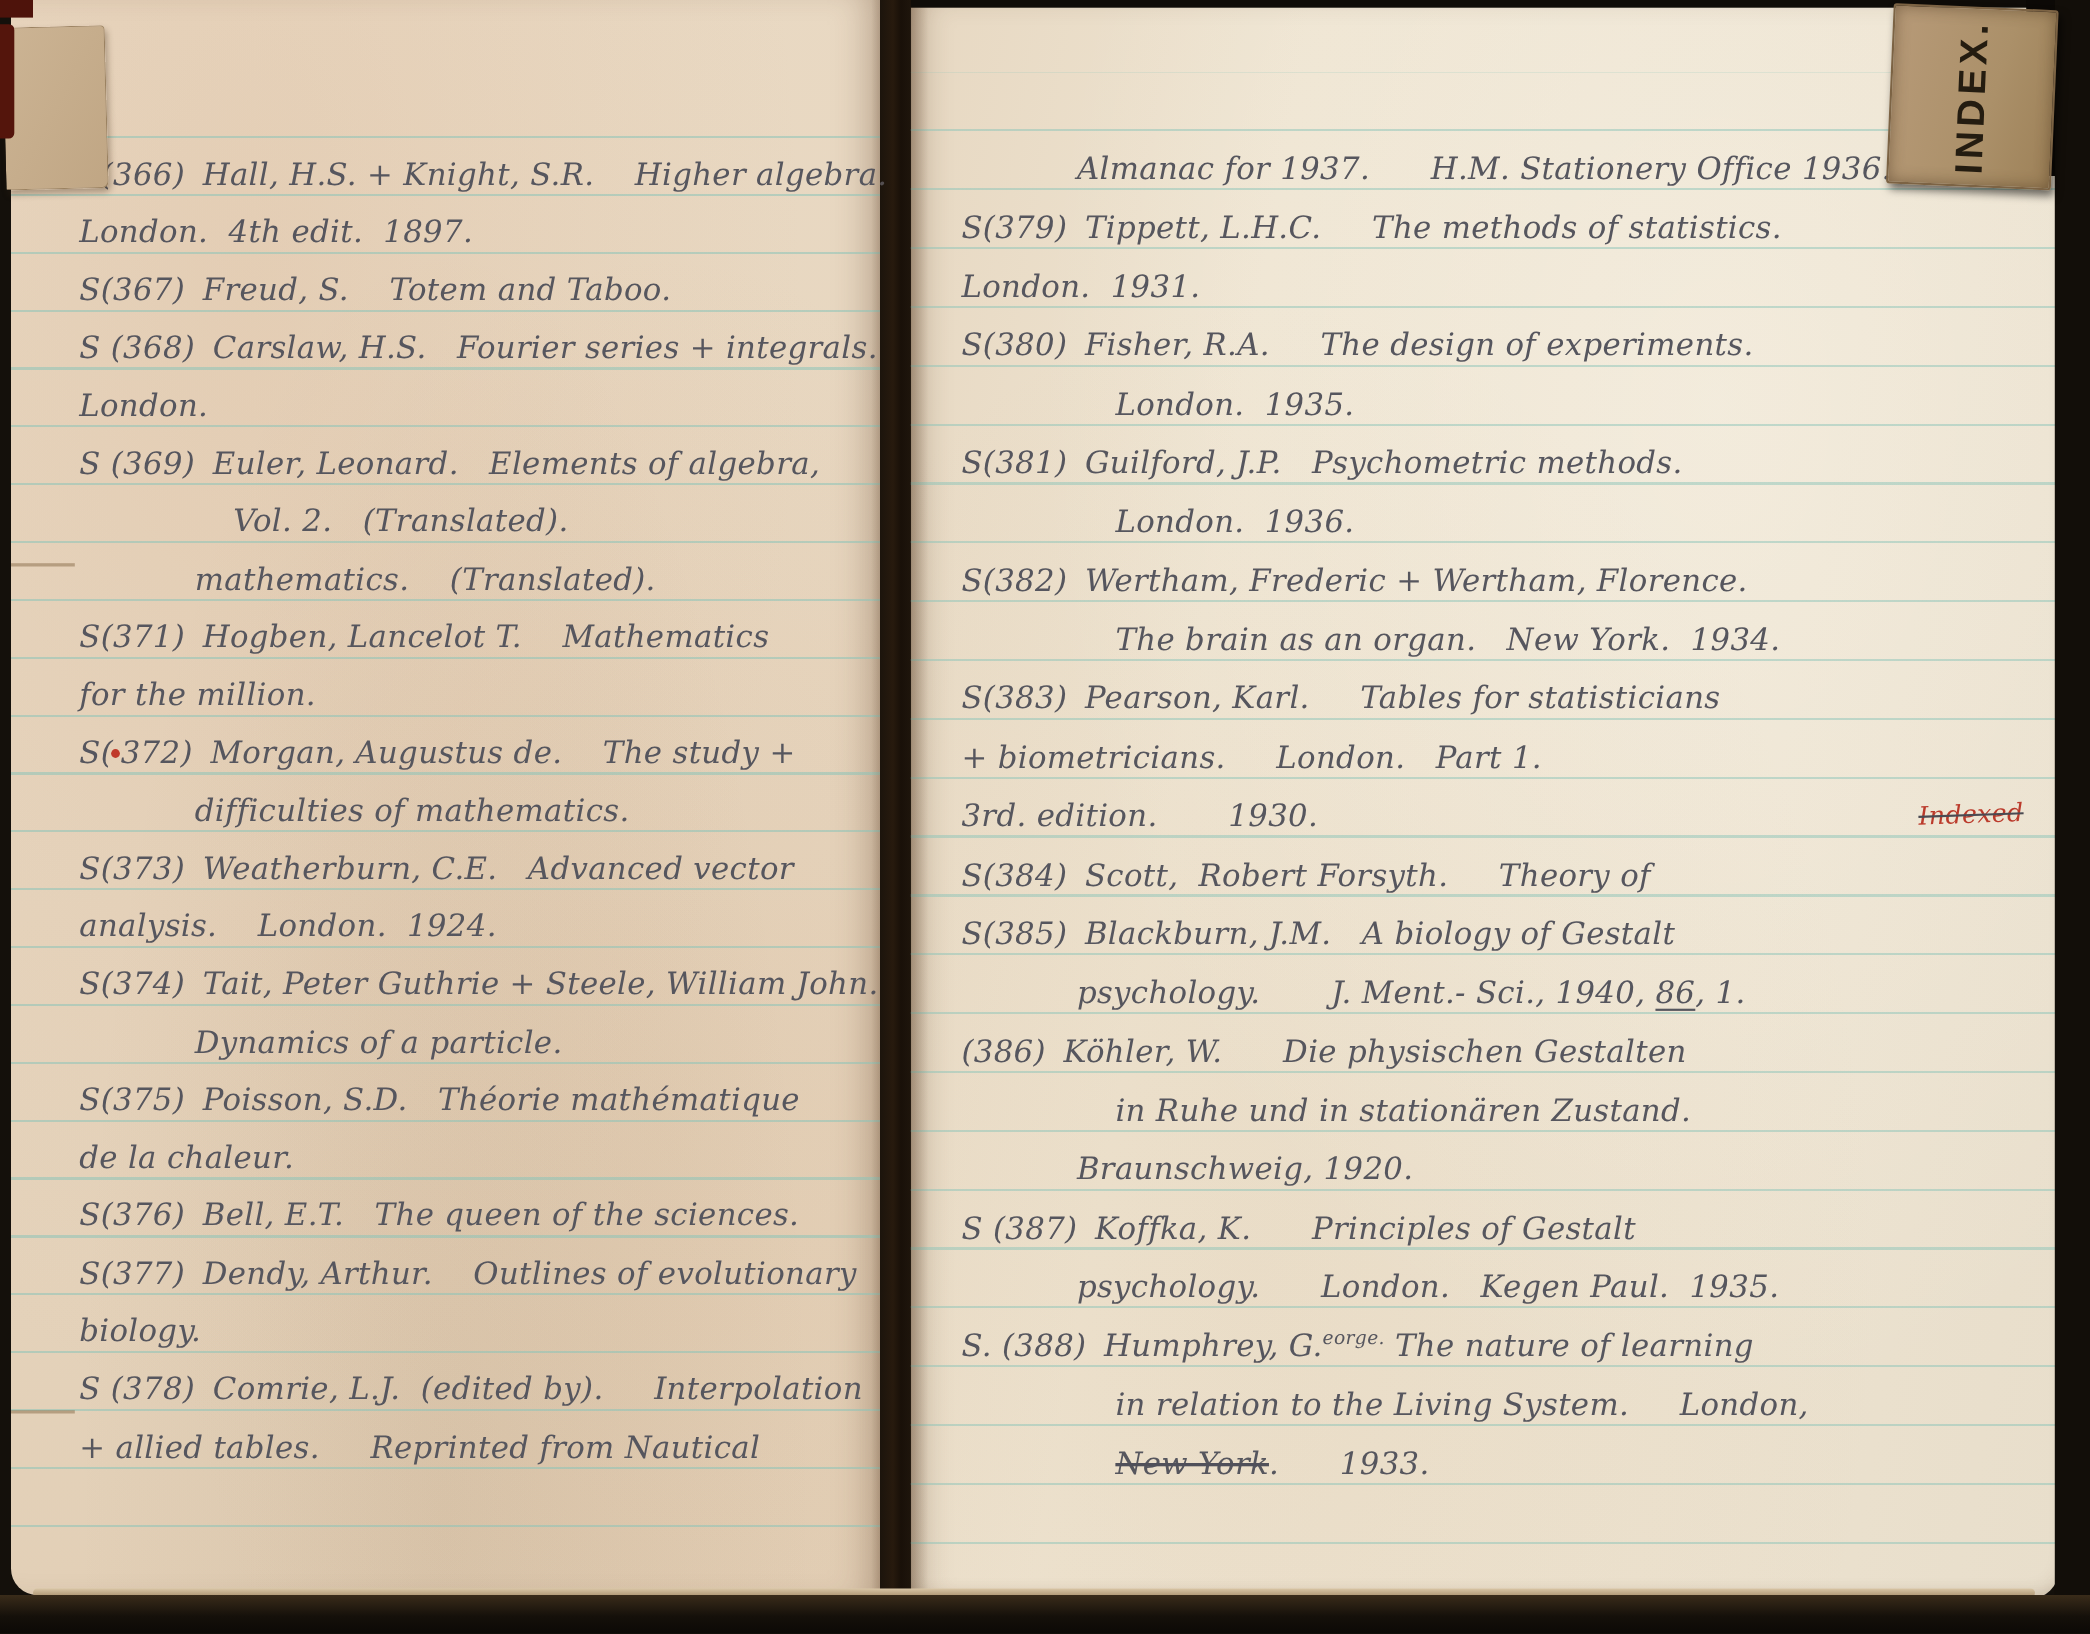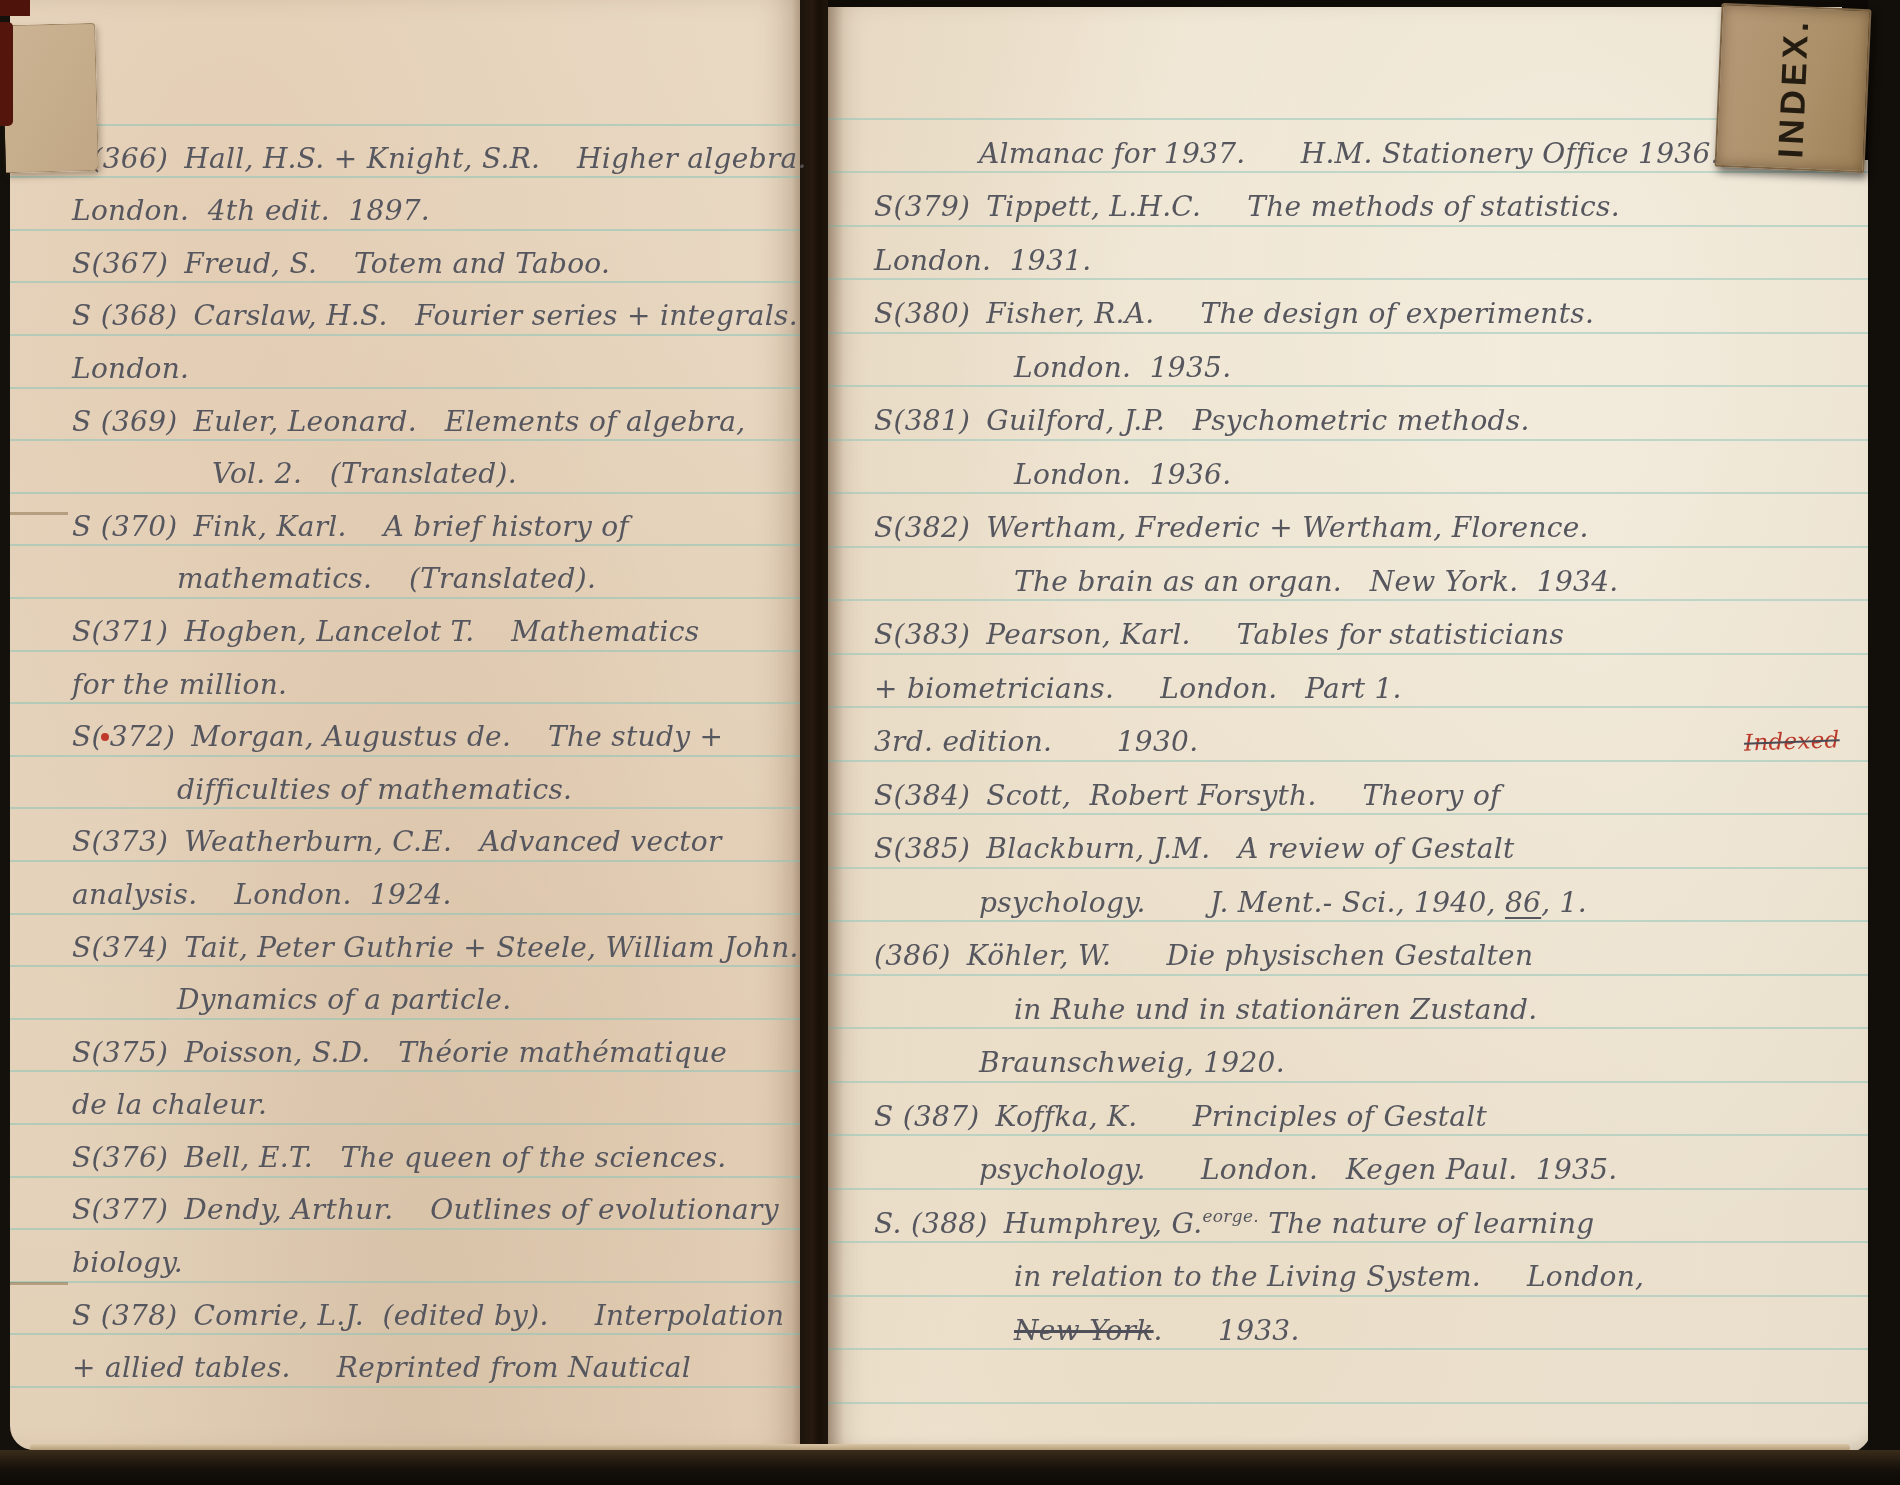--- a/index.html
+++ b/index.html
@@ -86,21 +86,20 @@
   <div class="page page-left">
     <div class="rules"></div>
     <div class="lines" id="left-lines">
         <div class="line i0"><span class="label">S(366)</span><span class="txt"><span>Hall, H.S. + Knight, S.R.    Higher algebra.</span></span></div>
         <div class="line i1"><span class="txt"><span>London.  4th edit.  1897.</span></span></div>
         <div class="line i0"><span class="label">S(367)</span><span class="txt"><span>Freud, S.    Totem and Taboo.</span></span></div>
         <div class="line i0"><span class="label">S (368)</span><span class="txt"><span>Carslaw, H.S.   Fourier series + integrals.</span></span></div>
         <div class="line i1"><span class="txt"><span>London.</span></span></div>
         <div class="line i0"><span class="label">S (369)</span><span class="txt"><span>Euler, Leonard.   Elements of algebra,</span></span></div>
         <div class="line i3"><span class="txt"><span>Vol. 2.   (Translated).</span></span></div>
-        <div class="line i0"><span class="label">S (370)</span><span class="txt"><span>Fink, Karl.    A brief history of</span></span></div>
         <div class="line i2"><span class="txt"><span>mathematics.    (Translated).</span></span></div>
         <div class="line i0"><span class="label">S(371)</span><span class="txt"><span>Hogben, Lancelot T.    Mathematics</span></span></div>
         <div class="line i1"><span class="txt"><span>for the million.</span></span></div>
         <div class="line i0"><span class="label">S(<i class="rdot"></i>372)</span><span class="txt"><span>Morgan, Augustus de.    The study +</span></span></div>
         <div class="line i2"><span class="txt"><span>difficulties of mathematics.</span></span></div>
         <div class="line i0"><span class="label">S(373)</span><span class="txt"><span>Weatherburn, C.E.   Advanced vector</span></span></div>
         <div class="line i1"><span class="txt"><span>analysis.    London.  1924.</span></span></div>
         <div class="line i0"><span class="label">S(374)</span><span class="txt"><span>Tait, Peter Guthrie + Steele, William John.</span></span></div>
         <div class="line i2"><span class="txt"><span>Dynamics of a particle.</span></span></div>
         <div class="line i0"><span class="label">S(375)</span><span class="txt"><span>Poisson, S.D.   Théorie mathématique</span></span></div>
@@ -129,21 +128,21 @@
         <div class="line i0"><span class="label">S(380)</span><span class="txt"><span>Fisher, R.A.     The design of experiments.</span></span></div>
         <div class="line i3"><span class="txt"><span>London.  1935.</span></span></div>
         <div class="line i0"><span class="label">S(381)</span><span class="txt"><span>Guilford, J.P.   Psychometric methods.</span></span></div>
         <div class="line i3"><span class="txt"><span>London.  1936.</span></span></div>
         <div class="line i0"><span class="label">S(382)</span><span class="txt"><span>Wertham, Frederic + Wertham, Florence.</span></span></div>
         <div class="line i3"><span class="txt"><span>The brain as an organ.   New York.  1934.</span></span></div>
         <div class="line i0"><span class="label">S(383)</span><span class="txt"><span>Pearson, Karl.     Tables for statisticians</span></span></div>
         <div class="line i1"><span class="txt"><span>+ biometricians.     London.   Part 1.</span></span></div>
         <div class="line i1"><span class="txt"><span>3rd. edition.       1930.</span></span><span class="annot">Indexed</span></div>
         <div class="line i0"><span class="label">S(384)</span><span class="txt"><span>Scott,  Robert Forsyth.     Theory of</span></span></div>
-        <div class="line i0"><span class="label">S(385)</span><span class="txt"><span>Blackburn, J.M.   A review of Gestalt</span></span></div>
+        <div class="line i0"><span class="label">S(385)</span><span class="txt"><span>Blackburn, J.M.   A biology of Gestalt</span></span></div>
         <div class="line i2"><span class="txt"><span>psychology.       J. Ment.- Sci., 1940, </span><span class="ul">86</span><span>, 1.</span></span></div>
         <div class="line i0"><span class="label">(386)</span><span class="txt"><span>Köhler, W.      Die physischen Gestalten</span></span></div>
         <div class="line i3"><span class="txt"><span>in Ruhe und in stationären Zustand.</span></span></div>
         <div class="line i2"><span class="txt"><span>Braunschweig, 1920.</span></span></div>
         <div class="line i0"><span class="label">S (387)</span><span class="txt"><span>Koffka, K.      Principles of Gestalt</span></span></div>
         <div class="line i2"><span class="txt"><span>psychology.      London.   Kegen Paul.  1935.</span></span></div>
         <div class="line i0"><span class="label">S. (388)</span><span class="txt"><span>Humphrey, G.</span><span class="sup">eorge.</span><span> The nature of learning</span></span></div>
         <div class="line i3"><span class="txt"><span>in relation to the Living System.     London,</span></span></div>
         <div class="line i3"><span class="txt"><span class="strike">New York</span><span>.      1933.</span></span></div>
       </div>

